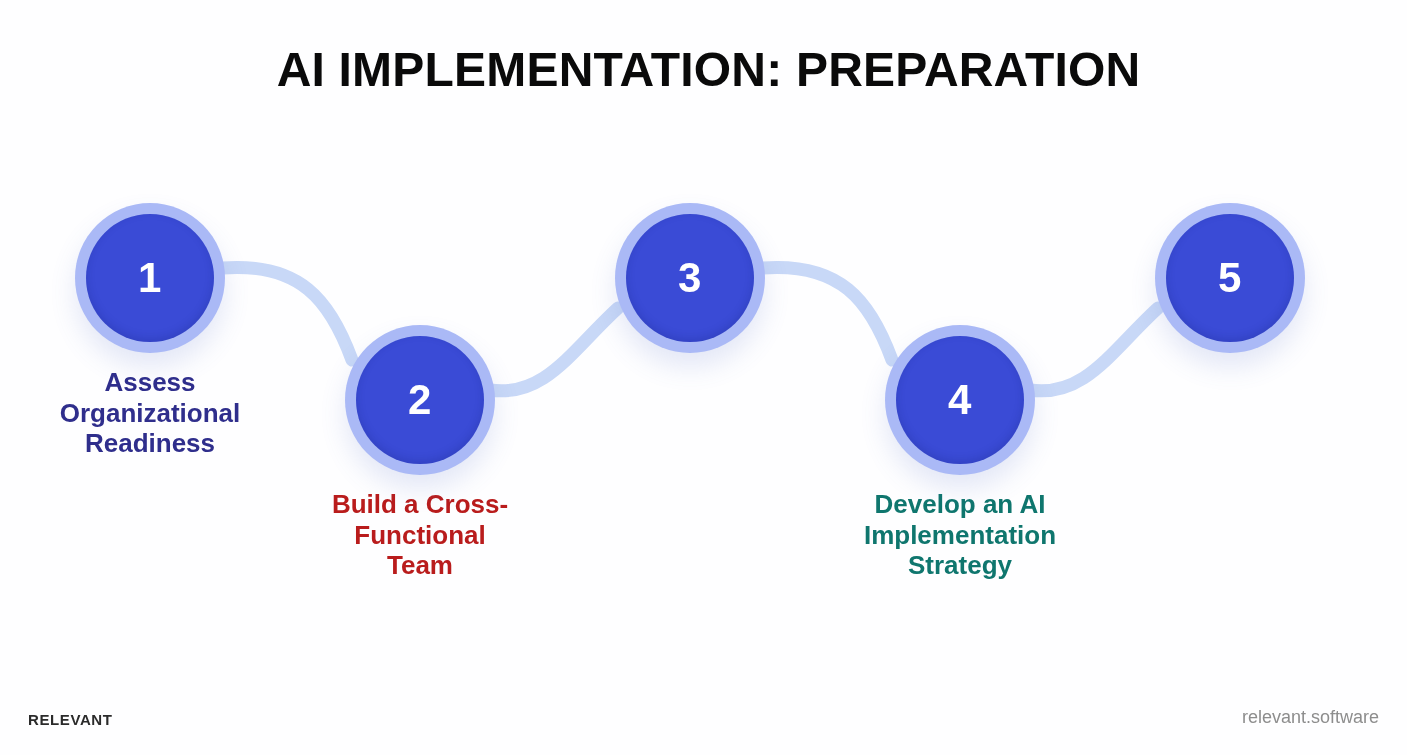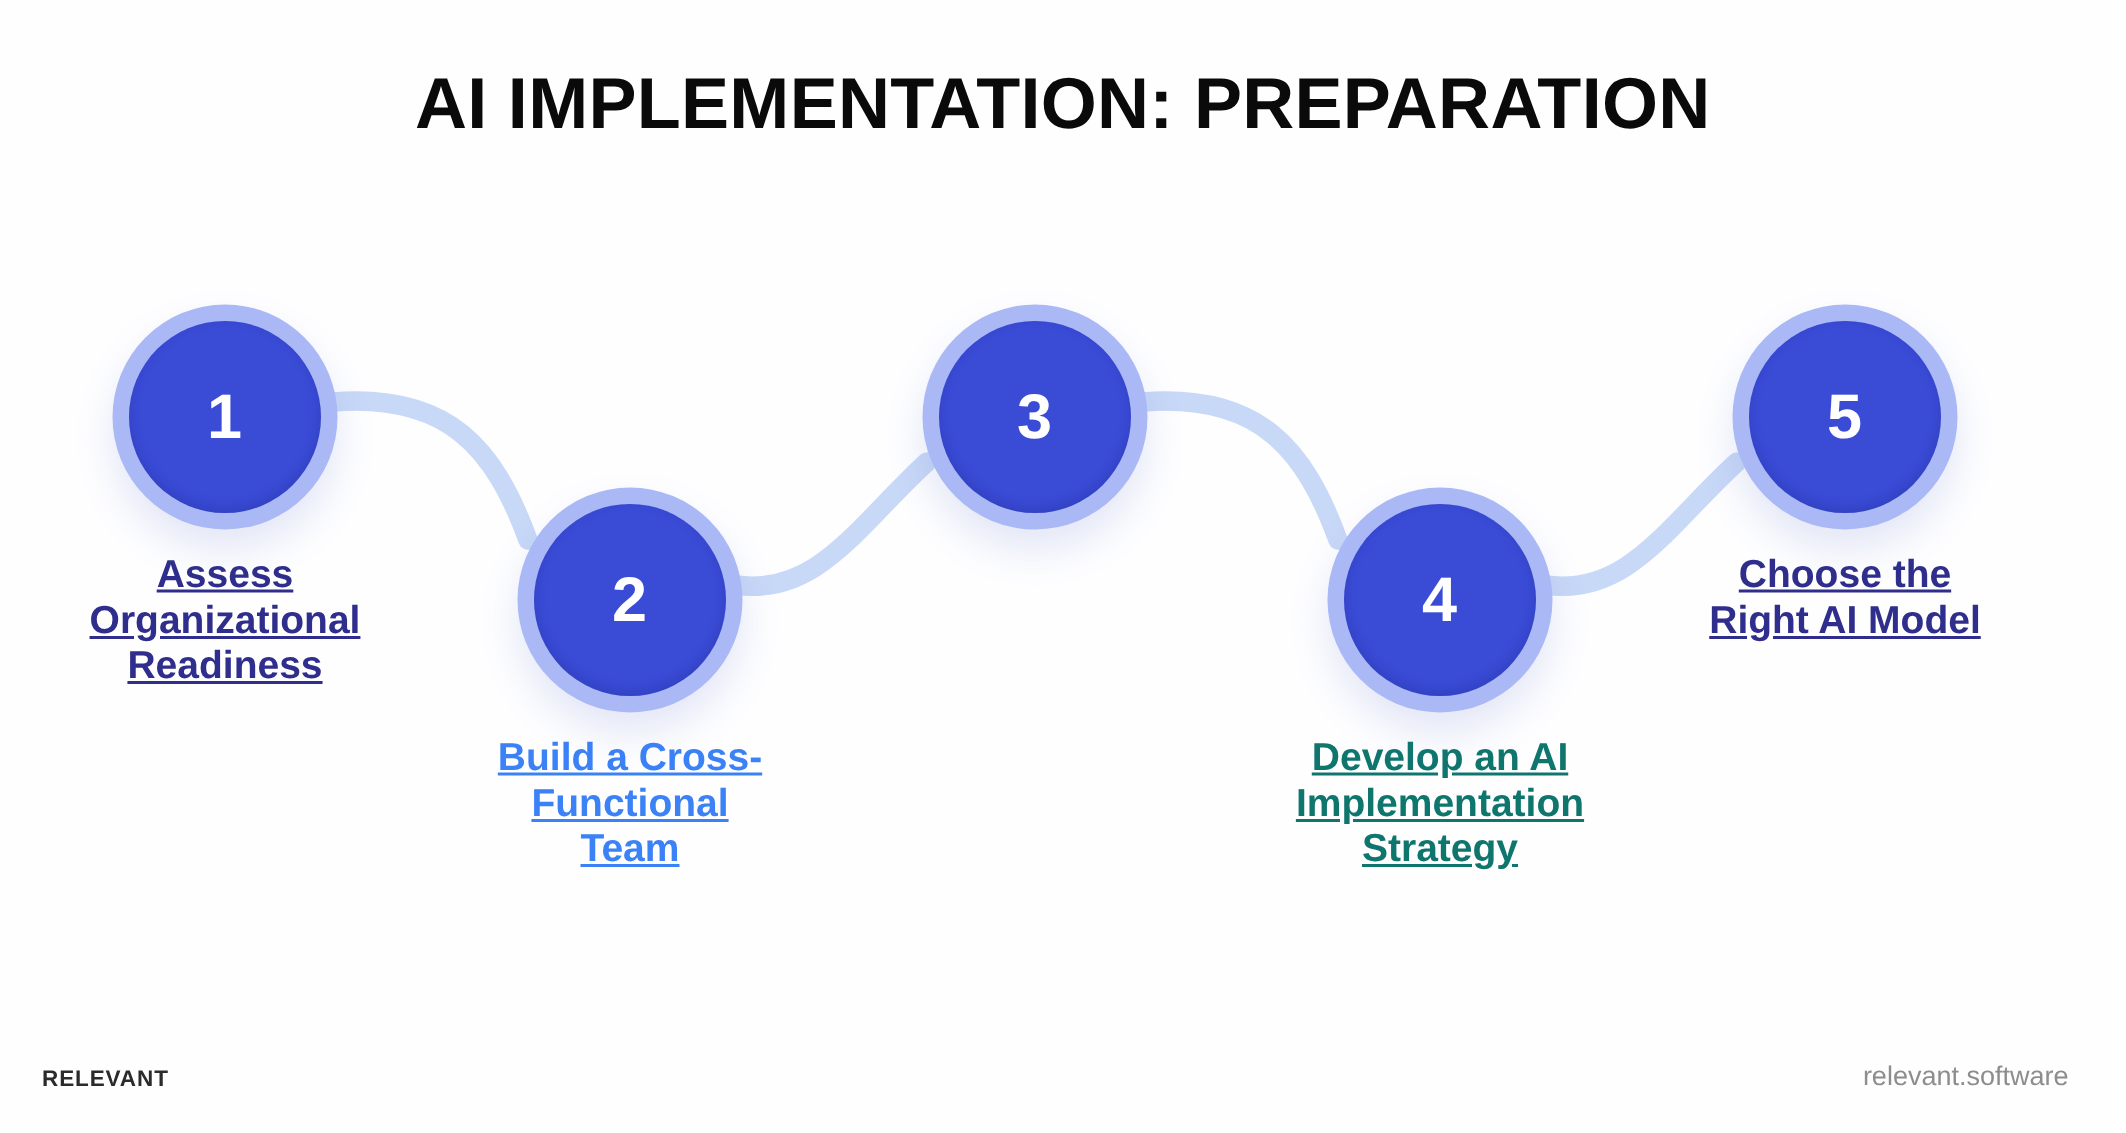--- a/index.html
+++ b/index.html
@@ -89,21 +89,20 @@
     letter-spacing: 0.5px;
   }
   .step-label {
     margin-top: 14px;
     font-family: "Liberation Sans", sans-serif;
     font-size: 26px;
     font-weight: bold;
     line-height: 1.18;
     color: #2f2e8c;
     white-space: pre-line;
-    text-decoration: underline;
   }
 
   
   .footer-left {
     position: absolute;
     left: 28px;
     bottom: 27px;
     font-family: "Liberation Sans", sans-serif;
     font-size: 15px;
     font-weight: bold;
@@ -148,21 +147,21 @@
 Organizational
 Readiness</div>
       </div>
       <div class="step" style="left: 420px; top: 325px;">
         <div class="node-wrap">
           <div class="node-ring" style="background: rgb(170, 185, 246);"></div>
           <div class="node-core" style="background: rgb(58, 75, 214);">
             <span class="node-num" style="color: rgb(255, 255, 255);">2</span>
           </div>
         </div>
-        <div class="step-label" style="color: #3b82f6;">Build a Cross-
+        <div class="step-label" style="color: #b91c1c;">Build a Cross-
 Functional
 Team</div>
       </div>
       <div class="step" style="left: 690px; top: 203px;">
         <div class="node-wrap">
           <div class="node-ring" style="background: rgb(170, 185, 246);"></div>
           <div class="node-core" style="background: rgb(58, 75, 214);">
             <span class="node-num" style="color: rgb(255, 255, 255);">3</span>
           </div>
         </div>
@@ -178,22 +177,20 @@
 Implementation
 Strategy</div>
       </div>
       <div class="step" style="left: 1230px; top: 203px;">
         <div class="node-wrap">
           <div class="node-ring" style="background: rgb(170, 185, 246);"></div>
           <div class="node-core" style="background: rgb(58, 75, 214);">
             <span class="node-num" style="color: rgb(255, 255, 255);">5</span>
           </div>
         </div>
-        <div class="step-label" style="color: rgb(47, 46, 140);">Choose the
-Right AI Model</div>
       </div>
     </div>
 
   <div class="footer-left" style="color: rgb(43, 43, 43); text-align: right;">RELEVANT</div>
 
   <div class="footer-right" style="color: rgb(141, 141, 141);">relevant.software</div>
 
 </div>
 
 </body></html>

